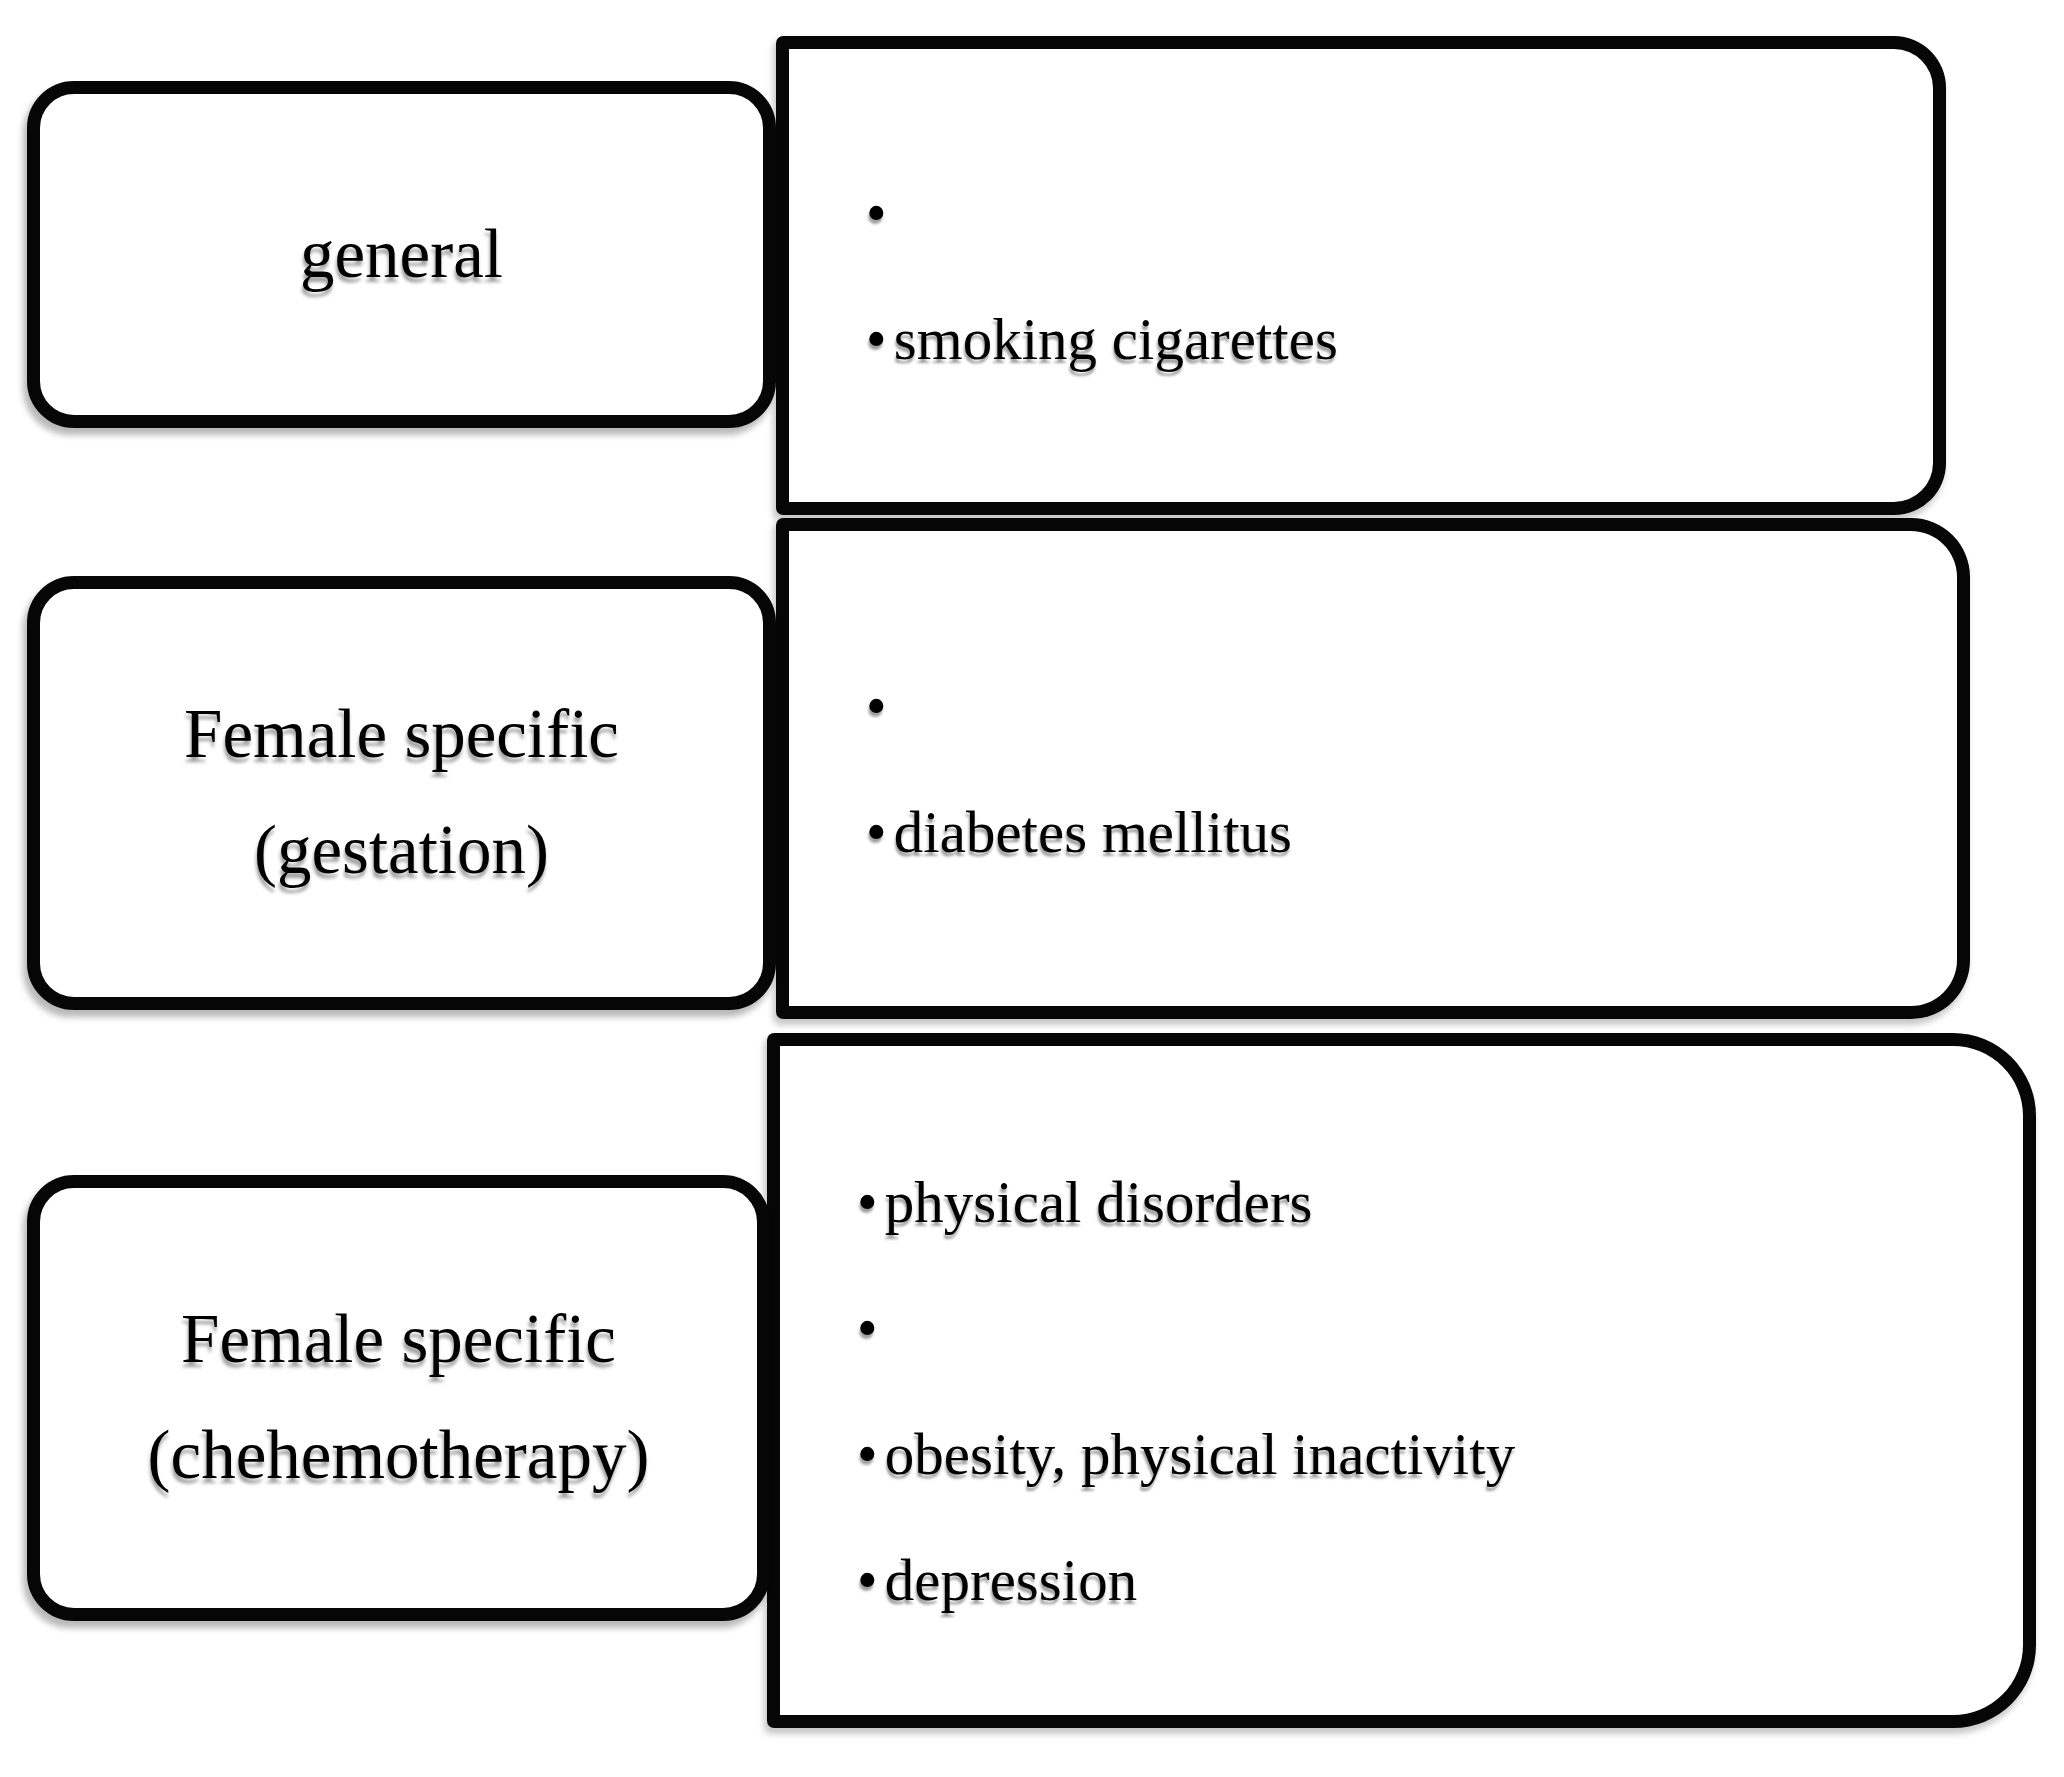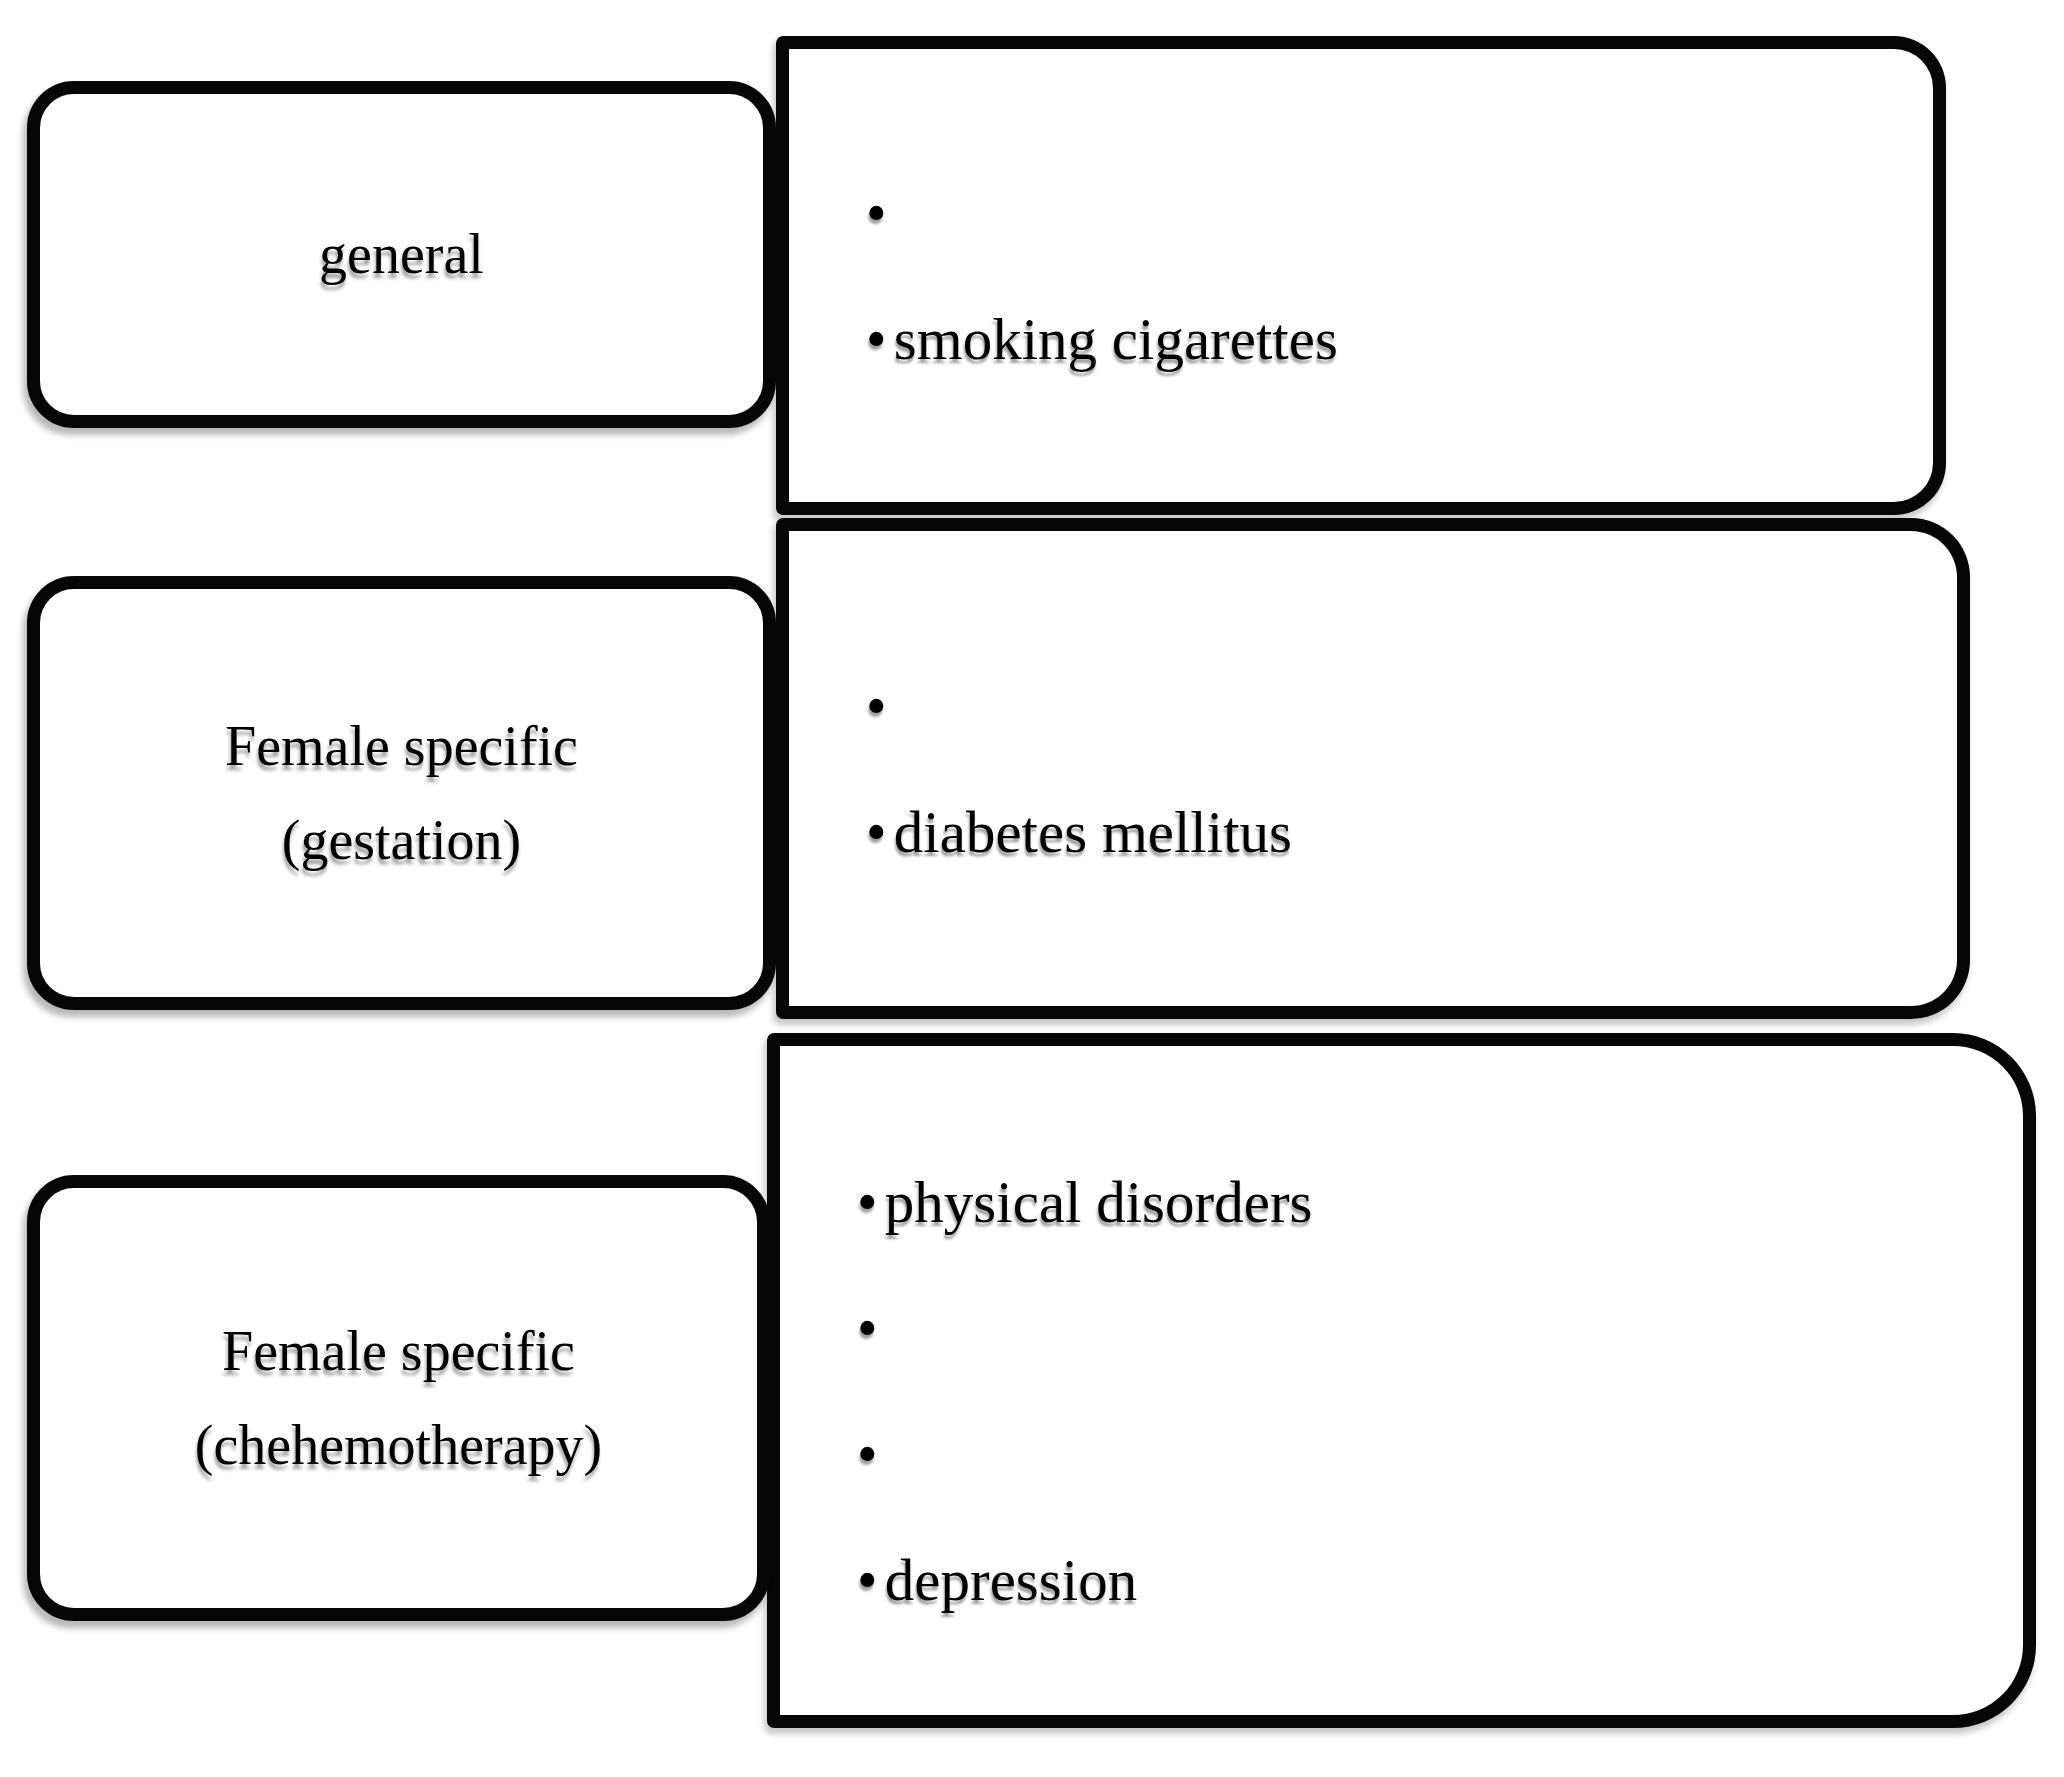--- a/index.html
+++ b/index.html
@@ -28,21 +28,21 @@
     justify-content: center;
     align-items: center;
     text-align: center;
     z-index: 2;
     box-shadow: -3.6px 6.3px 6.3px rgba(0,0,0,0.28);
   }
   .lb1 { left: 27px;  top: 81px;   width: 749px; height: 347px; }
   .lb2 { left: 27px;  top: 576px;  width: 749px; height: 434px; }
   .lb3 { left: 27px;  top: 1175px; width: 743px; height: 446px; }
   .label-line {
-    font-size: 56px;
+    font-size: 69px;
     line-height: 1.68;
     white-space: nowrap;
     text-shadow: -0.9px 4.5px 3.6px rgba(0,0,0,0.38);
   }
   
   .content-box {
     position: absolute;
     box-sizing: border-box;
     background: #ffffff;
     border: 13.5px solid #060606;
@@ -112,20 +112,21 @@
     <ul class="bullets">
       <li>
         <span class="bullet">•</span>
         <span>physical disorders</span>
       </li>
       <li>
         <span class="bullet">•</span>
       </li>
       <li>
         <span class="bullet">•</span>
+        <span>obesity, physical inactivity</span>
       </li>
       <li>
         <span class="bullet">•</span>
         <span>depression</span>
       </li>
     </ul>
   </div>
   <div class="label-box lb3">
     <div class="label-line">Female specific</div>
     <div class="label-line">(chehemotherapy)</div>

